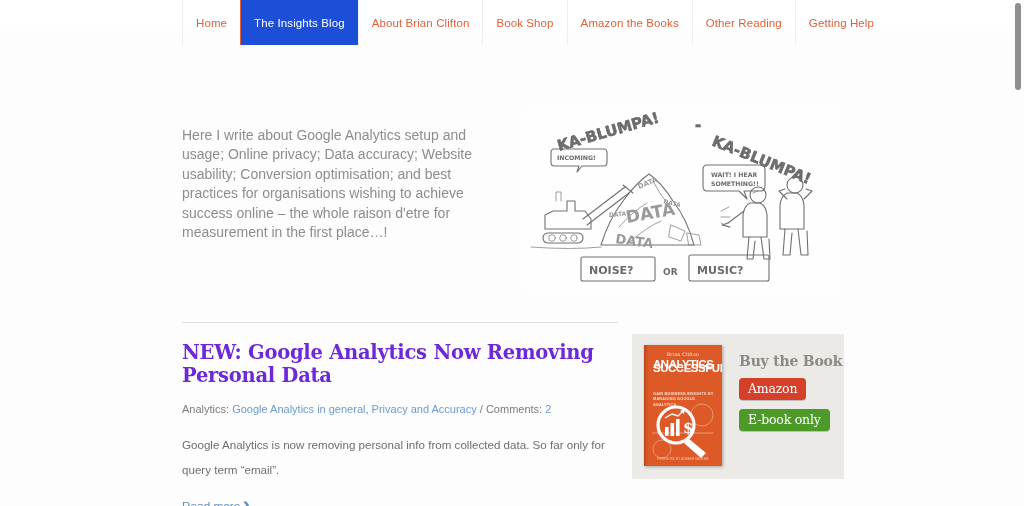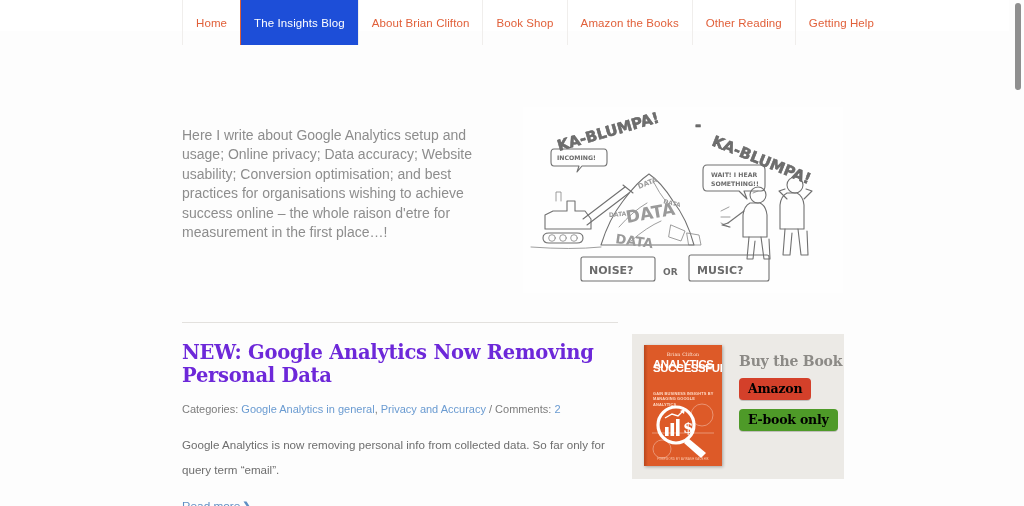--- a/index.html
+++ b/index.html
@@ -120,23 +120,23 @@
   }
   .bc-art{position:absolute;left:6px;top:58px;}
 
   .buy-col{margin-left:17px;padding-top:8px;}
   .buy-title{
     font-family:"DejaVu Serif","Liberation Serif",serif;
     font-size:14px;color:#8c8a86;font-weight:700;letter-spacing:-.2px;
   }
   .btn{
     display:inline-block;margin-top:9px;padding:3px 9px 4px;
-    border-radius:4px;color:#000000;cursor:pointer;
+    border-radius:4px;color:#ffffff;cursor:pointer;
     font-family:"DejaVu Serif","Liberation Serif",serif;
-    font-weight:700;font-size:12.5px;letter-spacing:-.2px;
+    font-weight:400;font-size:12.5px;letter-spacing:-.2px;
     box-shadow:0 1px 0 rgba(0,0,0,.18);
   }
   .btn-amazon{background:#d4402a;}
   .btn-ebook{background:#4e9a28;}
 
   
   .scrollbar-track{
     position:absolute;right:0;top:0;width:15px;height:506px;background:#fdfdfd;
   }
   .scrollbar-thumb{
@@ -260,21 +260,21 @@
   </div>
 
   <div class="main">
 
     <div class="divider"></div>
 
     <div class="post">
       <h2 class="post-title">NEW: Google Analytics Now Removing Personal Data</h2>
 
       <div class="post-meta">
-        <span>Categories:</span>
+        <span>Analytics:</span>
         <a>Google Analytics in general</a><span>,</span>
         <a>Privacy and Accuracy</a>
         <span>/ Comments:</span>
         <a>2</a>
       </div>
 
       <div class="post-excerpt">Google Analytics is now removing personal info from collected data. So far only for query term “email”.</div>
 
       <div class="read-more">
         <span>Read more</span><span class="arrow">❯</span>

